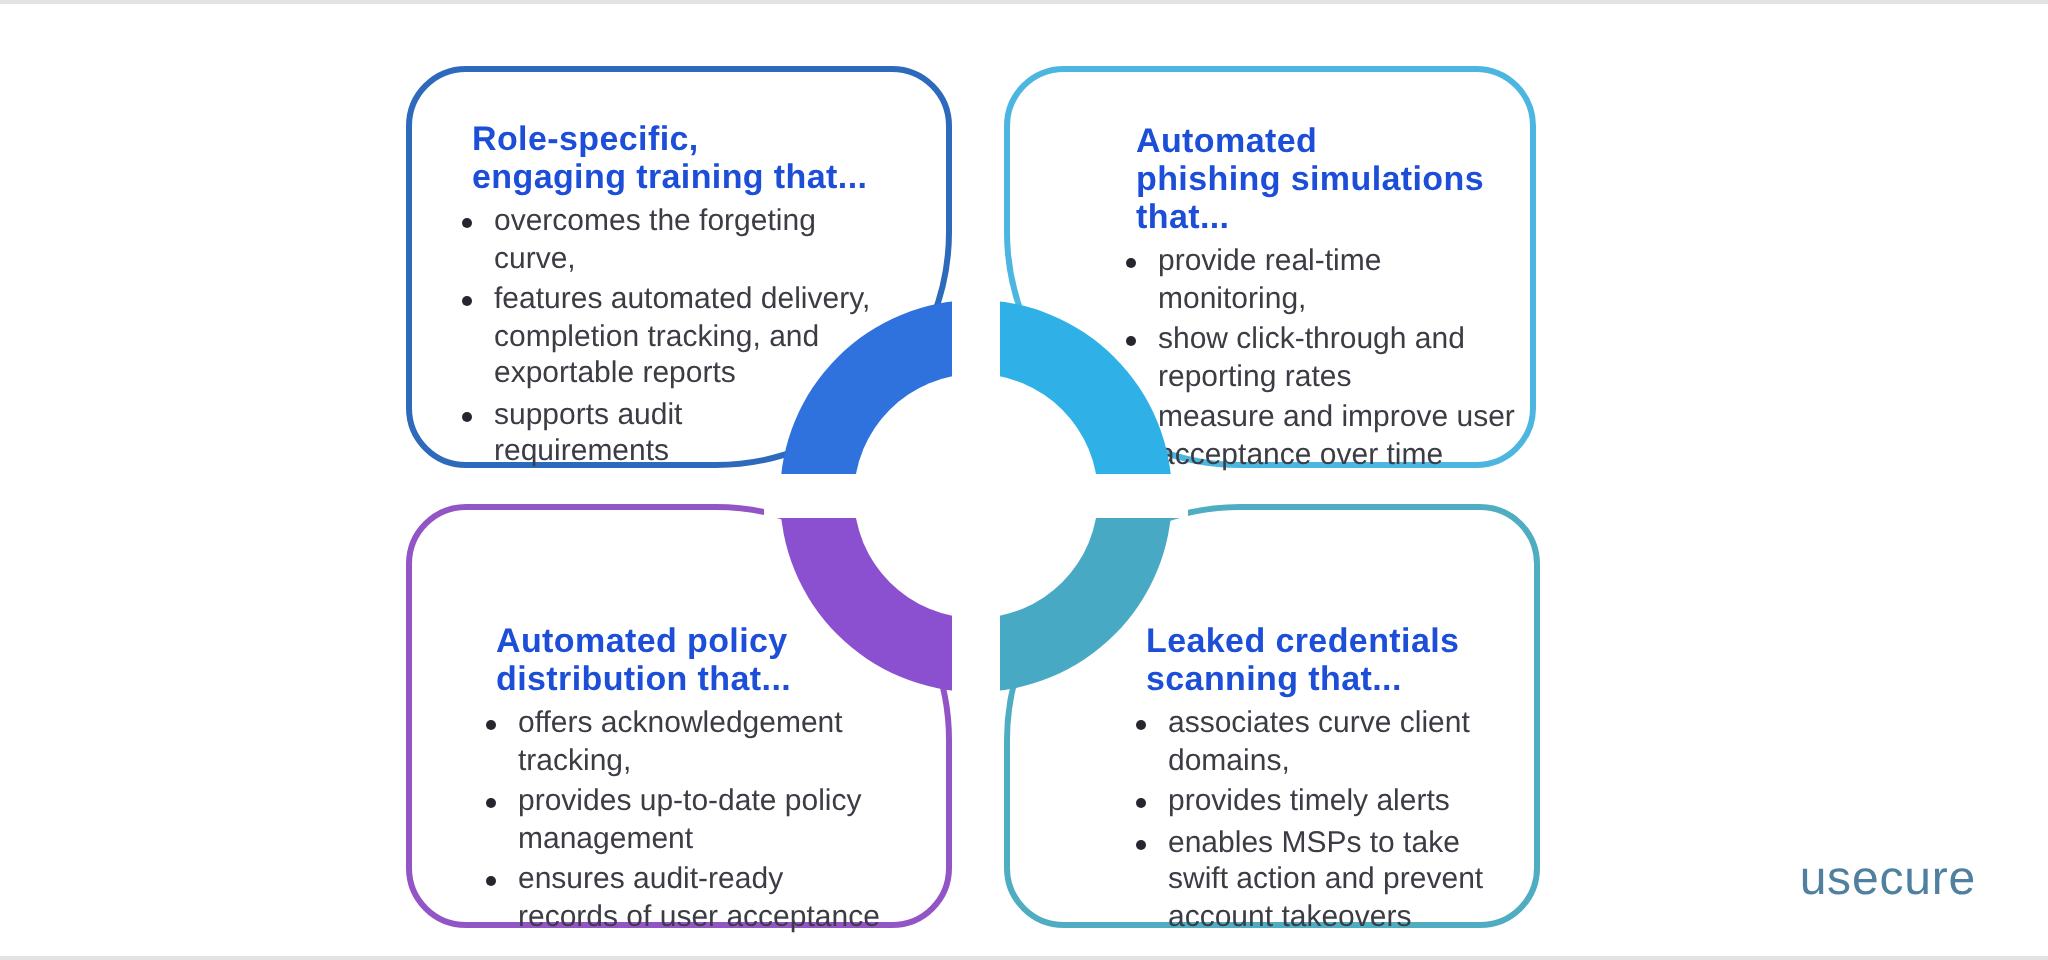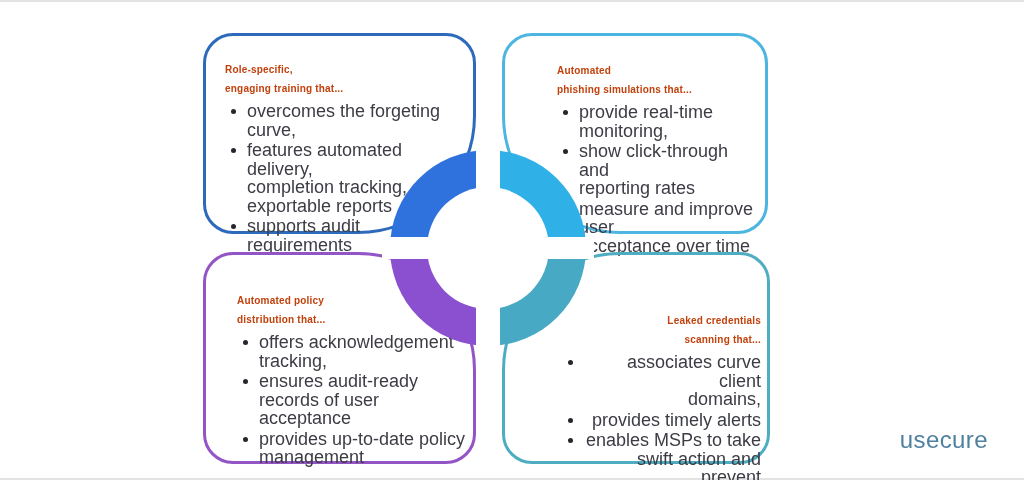--- a/index.html
+++ b/index.html
@@ -22,31 +22,31 @@
     z-index:1;
   }
   .card-tl{left:203px;top:33px;width:273px;height:201px;border-radius:30px 30px 118px 30px;}
   .card-tr{left:502px;top:33px;width:266px;height:201px;border-radius:30px 30px 30px 118px;text-decoration:underline;}
   .card-bl{left:203px;top:252px;width:273px;height:212px;border-radius:30px 118px 30px 30px;}
   .card-br{left:502px;top:252px;width:268px;height:212px;border-radius:118px 30px 30px 30px;}
 
   .card-content{position:absolute;left:0;top:0;right:0;}
   .card-tl .card-content{padding:24px 10px 0 19px;}
   .card-tr .card-content{padding:25px 6px 0 52px;}
-  .card-bl .card-content{padding:36px 6px 0 31px;}
+  .card-bl .card-content{padding:56px 6px 0 31px;}
   .card-br .card-content{padding:56px 6px 0 57px;}
 
   .card-title{
-    font-weight:700;font-size:10px;line-height:19px;color:#c2410c;
-    letter-spacing:.2px;white-space:pre-line;margin:0 0 4px 0;
+    font-weight:700;font-size:17px;line-height:19px;color:#1d4ed8;
+    letter-spacing:.2px;white-space:pre-line;margin:0 0 4px 11px;
   }
   .bullets{list-style:none;margin:0;padding:0;}
   .bullets li{
     position:relative;padding-left:22px;margin:0 0 2px 0;
-    font-size:18px;line-height:18.5px;color:#3c3c45;white-space:pre-line;
+    font-size:15px;line-height:18.5px;color:#3c3c45;white-space:pre-line;
   }
   .bullets li::before{
     content:"";position:absolute;left:6px;top:7px;width:5px;height:5px;
     border-radius:50%;background:#26262e;
   }
 
   
   .ring{
     position:absolute;left:390px;top:150px;width:196px;height:196px;
     border-radius:50%;z-index:2;
@@ -103,29 +103,29 @@
     </div>
   </div>
 
   <div class="card card-bl" style="border-color: rgb(147, 85, 197);">
     <div class="card-content">
       <div class="card-title">Automated policy
 distribution that...</div>
       <ul class="bullets">
         <li>offers acknowledgement
 tracking,</li>
+        <li>provides up-to-date policy
+management</li>
         <li>ensures audit-ready
 records of user acceptance</li>
-        <li>provides up-to-date policy
-management</li>
       </ul>
     </div>
   </div>
 
-  <div class="card card-br" style="border-color: rgb(79, 173, 194); text-align: right;">
+  <div class="card card-br" style="border-color: rgb(79, 173, 194);">
     <div class="card-content">
       <div class="card-title">Leaked credentials
 scanning that...</div>
       <ul class="bullets">
         <li>associates curve client
 domains,</li>
         <li>provides timely alerts</li>
         <li>enables MSPs to take
 swift action and prevent
 account takeovers</li>

